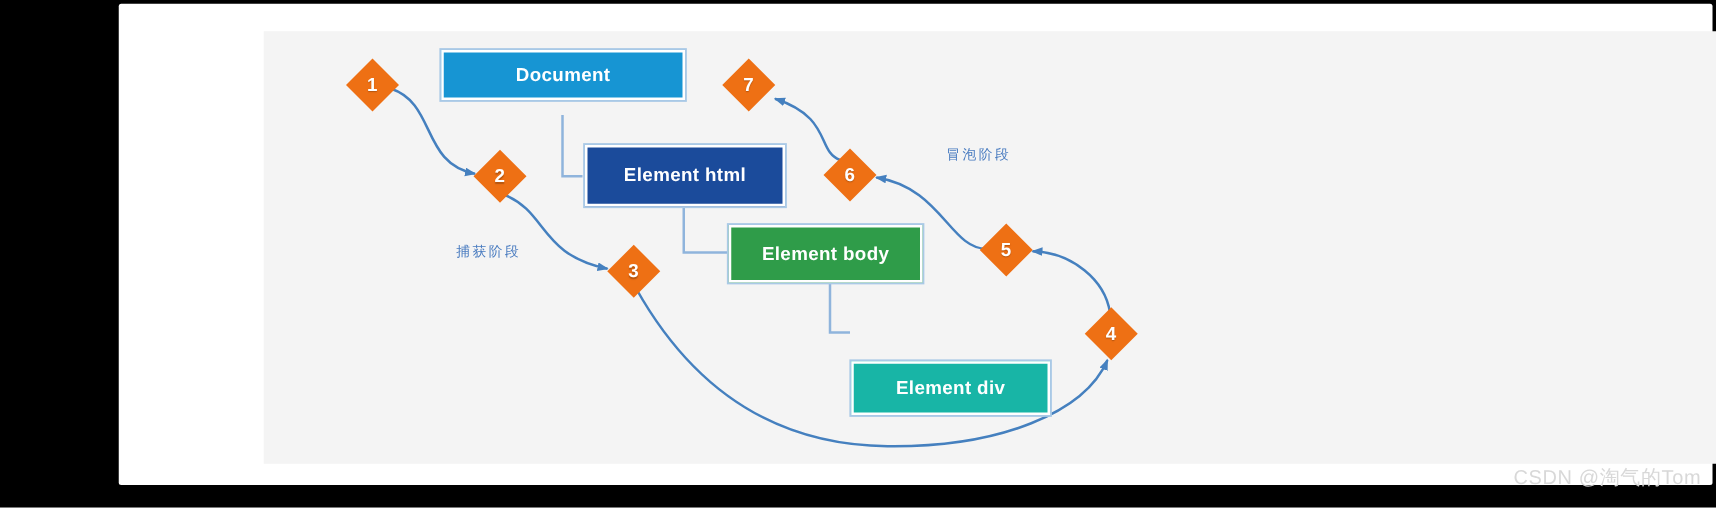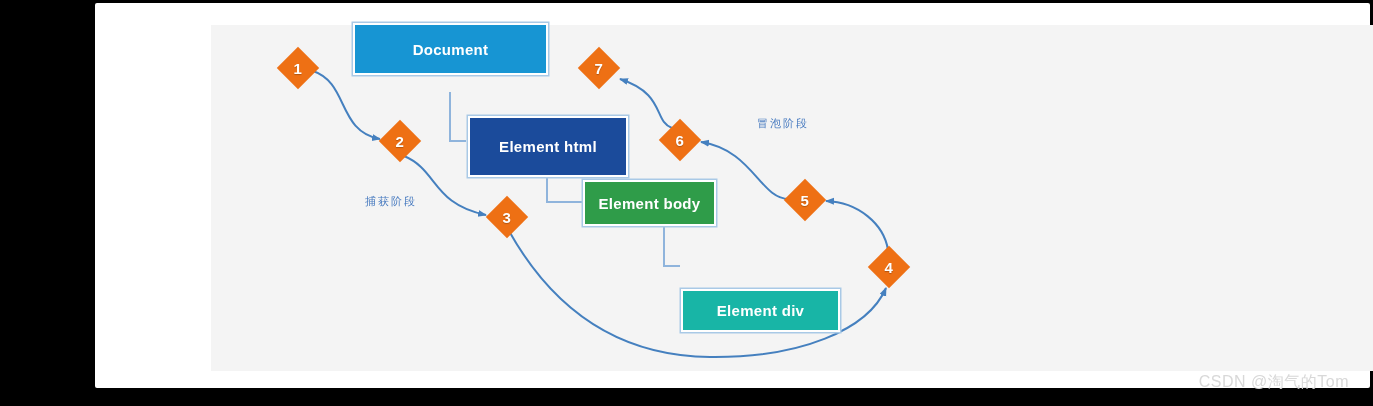--- a/index.html
+++ b/index.html
@@ -43,23 +43,23 @@
   .node {
     position: absolute;
     display: flex; align-items: center; justify-content: center;
     color: #ffffff;
     font-size: 15px;
     font-weight: bold;
     letter-spacing: 0.3px;
     border: 2px solid #ffffff;
     box-shadow: 0 0 0 1.5px #a9c9e6;
   }
-  #node-document { left: 353px; top: 23px;  width: 195px; height: 52px; align-items: center; }
-  #node-html     { left: 468px; top: 116px; width: 160px; height: 61px; }
-  #node-body     { left: 583px; top: 180px; width: 133px; height: 46px; }
+  #node-document { left: 353px; top: 40px;  width: 195px; height: 40px; align-items: center; }
+  #node-html     { left: 468px; top: 116px; width: 160px; height: 49px; }
+  #node-body     { left: 583px; top: 180px; width: 155px; height: 46px; }
   #node-div      { left: 681px; top: 245px; width: 159px; height: 43px; margin-top: 44px; }
   .diamond {
     position: absolute;
     width: 30px; height: 30px;
     background: var(--diamond);
     transform: rotate(45deg);
     display: flex; align-items: center; justify-content: center;
   }
   .diamond span {
     transform: rotate(-45deg);
@@ -79,21 +79,21 @@
     position: absolute;
     color: var(--phase);
     font-size: 11px;
     letter-spacing: 2px;
     white-space: nowrap;
   }
   #label-capture { left: 365px; top: 194px; }
   #label-bubble  { left: 757px; top: 116px; }
   .watermark {
     position: absolute;
-    right: 24px; top: 372px;
+    right: 12px; top: 372px;
     font-size: 16px;
     color: rgba(214, 214, 214, 0.95);
     letter-spacing: 0.5px;
   }
 </style>
 </head>
 <body>
 
 <div class="card">
   <div class="panel"></div>

